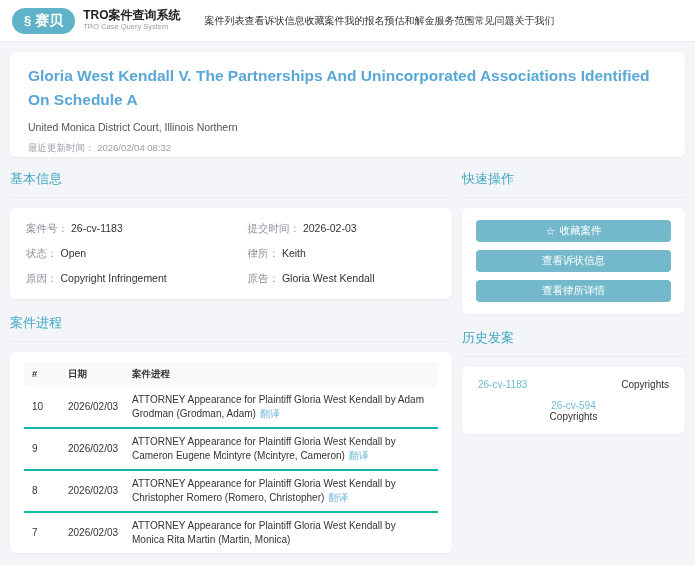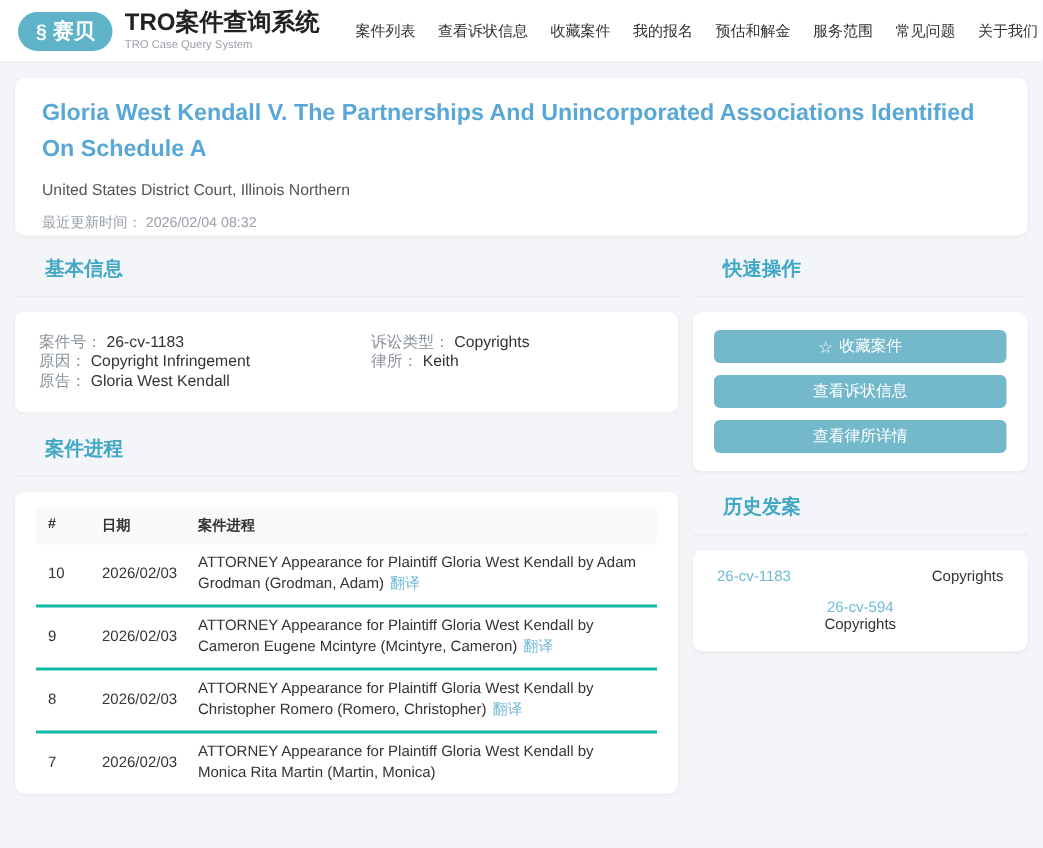--- a/index.html
+++ b/index.html
@@ -14,44 +14,44 @@
     display:flex; align-items:center; padding:0 12px; gap:16px;
   }
   .brand { display:flex; align-items:center; gap:8px; flex:0 0 auto; }
   .logo-badge {
     background:#5fb3c8; color:#fff; border-radius:13px; height:26px;
     display:flex; align-items:center; gap:4px; padding:0 12px;
     font-weight:bold; font-size:14px; cursor:pointer;
   }
   .logo-glyph { font-size:13px; font-weight:bold; }
   .app-titles { line-height:1.1; }
-  .app-title { font-size:16px; font-weight:bold; color:#222; }
+  .app-title { font-size:12px; font-weight:bold; color:#222; }
   .app-subtitle { font-size:7.5px; color:#9aa0a8; margin-top:1px; }
-  nav { display:flex; align-items:center; gap:15px; flex:1 1 auto; margin-left:8px; }
+  nav { display:flex; align-items:center; gap:0; flex:1 1 auto; margin-left:8px; }
   .nav-item { font-size:10px; color:#333; text-decoration:none; white-space:nowrap; cursor:pointer; }
 
   
   .page { padding:10px; }
   .card { background:#fff; border-radius:6px; box-shadow:0 1px 3px rgba(0,0,0,0.05); }
   .title-card { padding:12px 18px 2px 18px; }
   .case-title { color:#58a7d7; font-size:15.5px; font-weight:bold; line-height:24px; }
   .court-line { font-size:10.5px; color:#555; margin-top:9px; }
   .updated-line { font-size:9.5px; color:#9aa0a8; margin-top:9px; }
 
   .columns { display:flex; gap:10px; margin-top:13px; align-items:flex-start; }
   .col-left { flex:0 0 442px; }
   .col-right { flex:1 1 auto; min-width:0; }
 
-  .section-title { font-size:13px; font-weight:bold; color:#41a8c5;margin-left:20px; }
+  .section-title { font-size:13px; font-weight:normal; color:#41a8c5; }
   .divider { height:1px; background:#e9ebee; margin-top:9px; }
   .section + .section { margin-top:15px; }
 
   
   .info-card { margin-top:10px; padding:14px 16px; }
-  .info-grid { display:grid; grid-template-columns:54% 46%; }
+  .info-grid { display:grid; grid-template-columns:54% 46%; row-gap:12px; }
   .info-item { font-size:10.5px; line-height:13px; }
   .info-label { color:#8b929b; }
   .info-value { color:#333; font-weight:500; margin-left:3px; }
 
   
   .qa-card { margin-top:10px; padding:12px 14px; display:flex; flex-direction:column; gap:8px; }
   .qa-btn {
     background:#74b9cb; border:none; color:#fff; font-size:10.5px;
     border-radius:4px; height:22px; width:100%; cursor:pointer;
     font-family:inherit; display:flex; align-items:center; justify-content:center; gap:4px;
@@ -105,46 +105,49 @@
     <a class="nav-item">常见问题</a>
     <a class="nav-item">关于我们</a>
   </nav>
 
 </header>
 
 <div class="page">
 
   <section class="card title-card">
     <h1 class="case-title">Gloria West Kendall V. The Partnerships And Unincorporated Associations Identified On Schedule A</h1>
-    <div class="court-line">United States District Court, Illinois Northern</div>
+    <div class="court-line">United Monica District Court, Illinois Northern</div>
     <div class="updated-line">
       <span>最近更新时间：</span>
       <span>2026/02/04 08:32</span>
     </div>
   </section>
 
   <div class="columns">
 
     <div class="col-left">
       <div class="section">
         <h2 class="section-title">基本信息</h2>
         <div class="divider"></div>
         <div class="card info-card">
           <div class="info-grid">
             <div class="info-item">
               <span class="info-label">案件号：</span><span class="info-value">26-cv-1183</span>
             </div>
             <div class="info-item">
-              <span class="info-label">诉讼类型：</span><span class="info-value">Copyrights</span>
+              <span class="info-label">提交时间：</span><span class="info-value">2026-02-03</span>
+            </div>
+            <div class="info-item">
+              <span class="info-label">状态：</span><span class="info-value">Open</span>
+            </div>
+            <div class="info-item">
+              <span class="info-label">律所：</span><span class="info-value">Keith</span>
             </div>
             <div class="info-item">
               <span class="info-label">原因：</span><span class="info-value">Copyright Infringement</span>
-            </div>
-            <div class="info-item">
-              <span class="info-label">律所：</span><span class="info-value">Keith</span>
             </div>
             <div class="info-item">
               <span class="info-label">原告：</span><span class="info-value">Gloria West Kendall</span>
             </div>
           </div>
         </div>
       </div>
 
       <div class="section">
         <h2 class="section-title">案件进程</h2>

